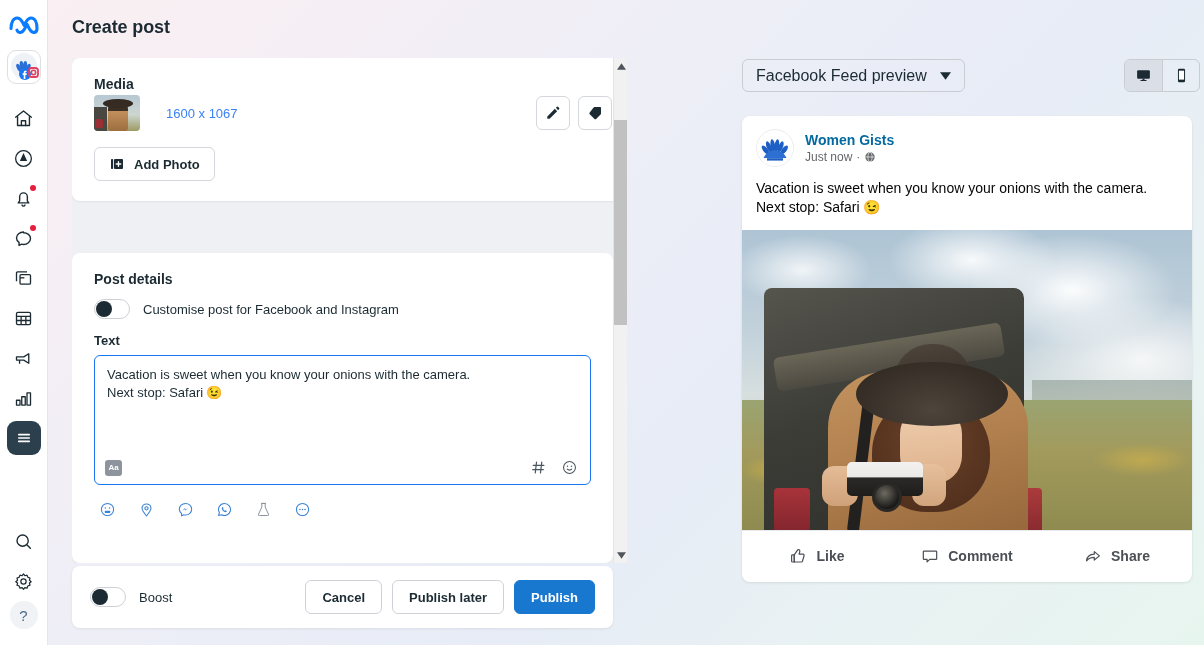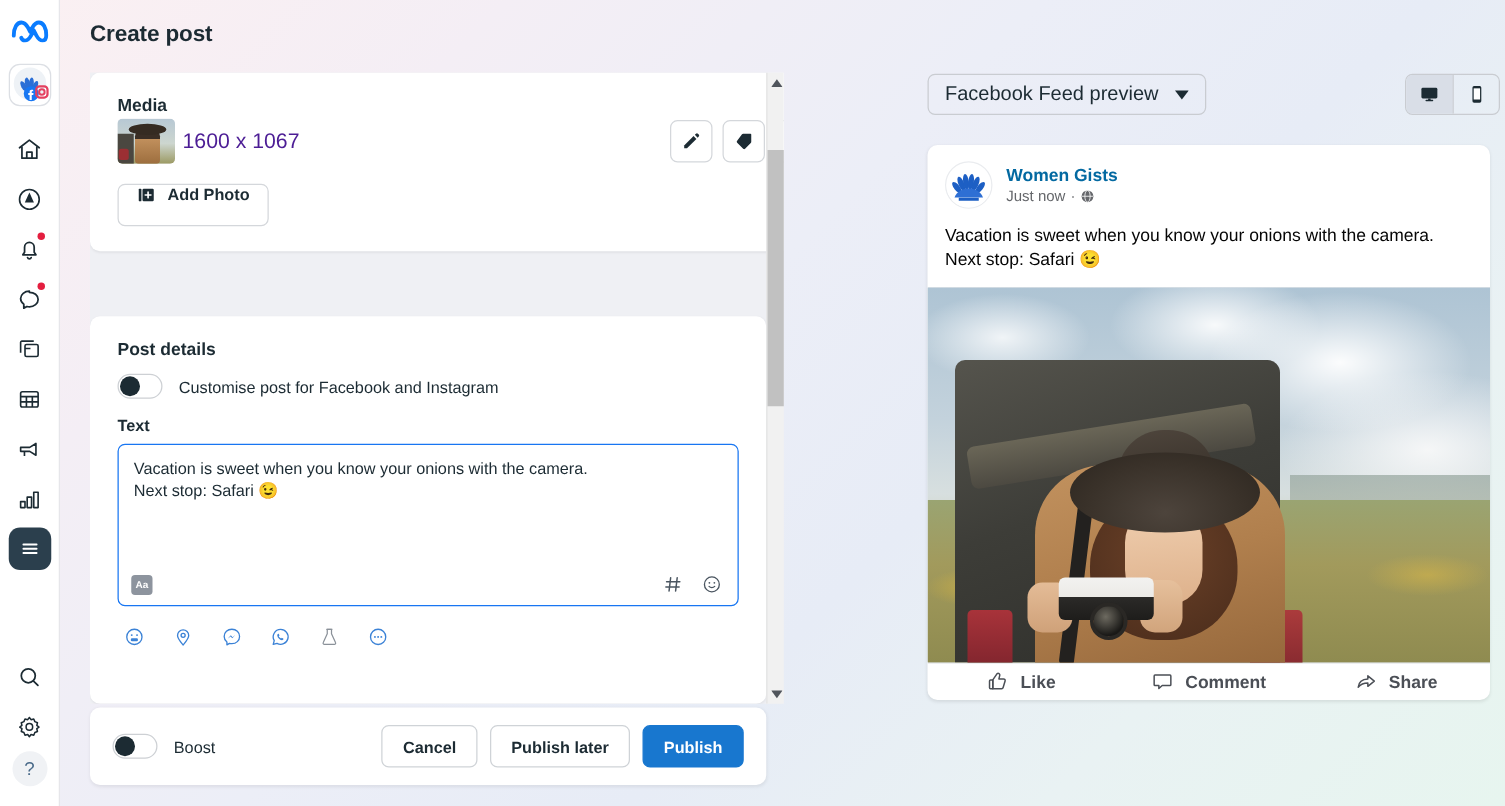--- a/index.html
+++ b/index.html
@@ -121,33 +121,33 @@
     margin-bottom: 16px;
   }
   .thumb {
     width: 46px; height: 36px;
     border-radius: 4px;
     overflow: hidden;
     background: #e9ebee;
     flex-shrink: 0;
     position: relative;
   }
-  .media-dim { font-size: 17px; color: #4c1d95; margin-left: 6px; }
+  .media-dim { font-size: 13px; color: #3b82f6; margin-left: 26px; }
   .media-actions { margin-left: auto; display: flex; gap: 8px; }
   .icon-btn {
     width: 34px; height: 34px;
     border: 1px solid #d4d7db;
     border-radius: 6px;
     background: #fff;
     display: flex; align-items: center; justify-content: center;
     cursor: pointer;
     color: #1c2b33;
   }
   .btn-outline {
-    display: inline-flex; align-items: flex-start; gap: 9px;
+    display: inline-flex; align-items: center; gap: 9px;
     height: 34px;
     padding: 0 14px;
     border: 1px solid #d4d7db;
     border-radius: 6px;
     background: #fff;
     font-size: 13px; font-weight: bold; color: #1c2b33;
     cursor: pointer;
     font-family: "Liberation Sans", sans-serif;
   }
 
@@ -305,21 +305,21 @@
     padding: 12px 14px 13px 14px;
     font-size: 14px; color: #050505; line-height: 1.35;
   }
   #post-photo {
     width: 450px; height: 300px;
     position: relative;
     overflow: hidden;
     background: #b9c6cf;
   }
   .post-actions {
-    height: 30px;
+    height: 52px;
     display: flex; align-items: center;
     border-top: 1px solid #e8eaed;
   }
   .pa-btn {
     flex: 1;
     display: flex; align-items: center; justify-content: center; gap: 9px;
     font-size: 14px; color: #4b4f56; font-weight: bold;
     cursor: pointer;
     height: 100%;
   }

